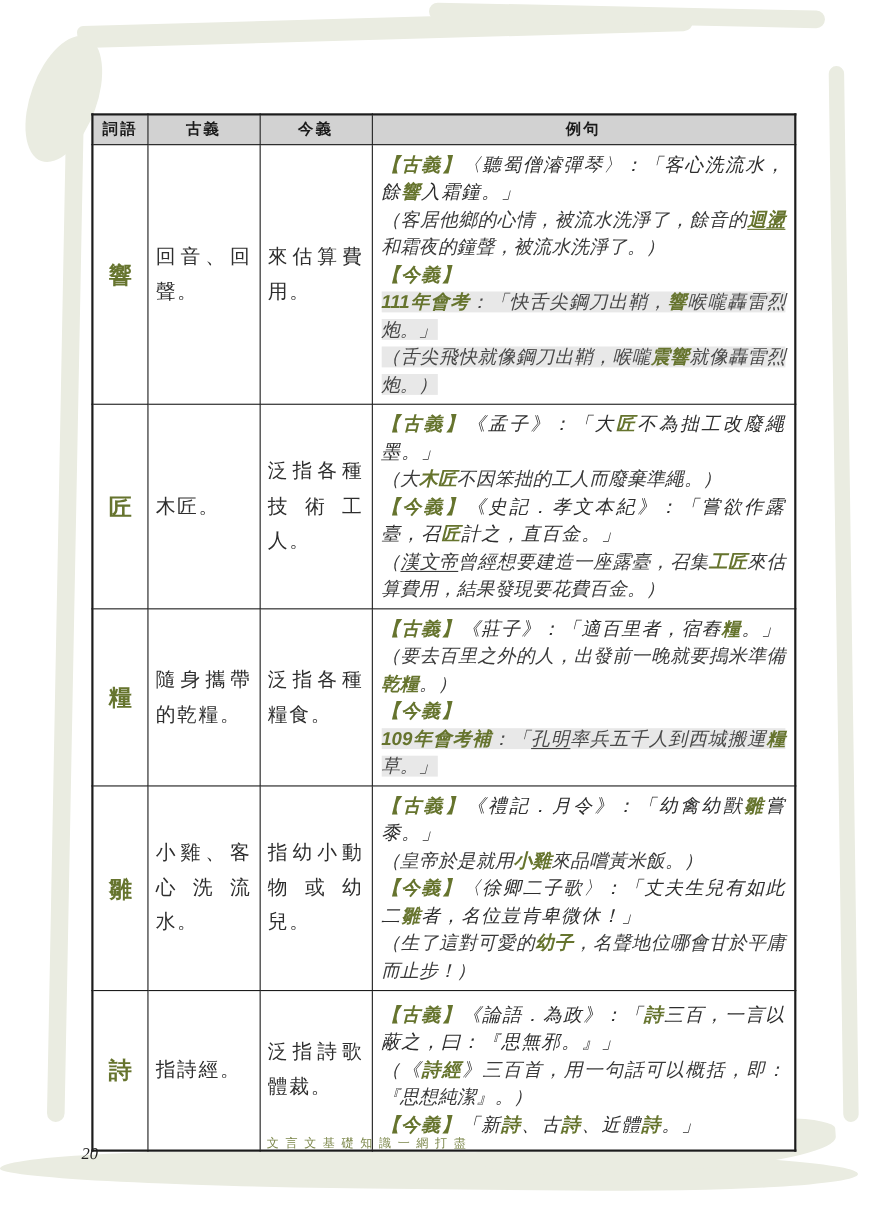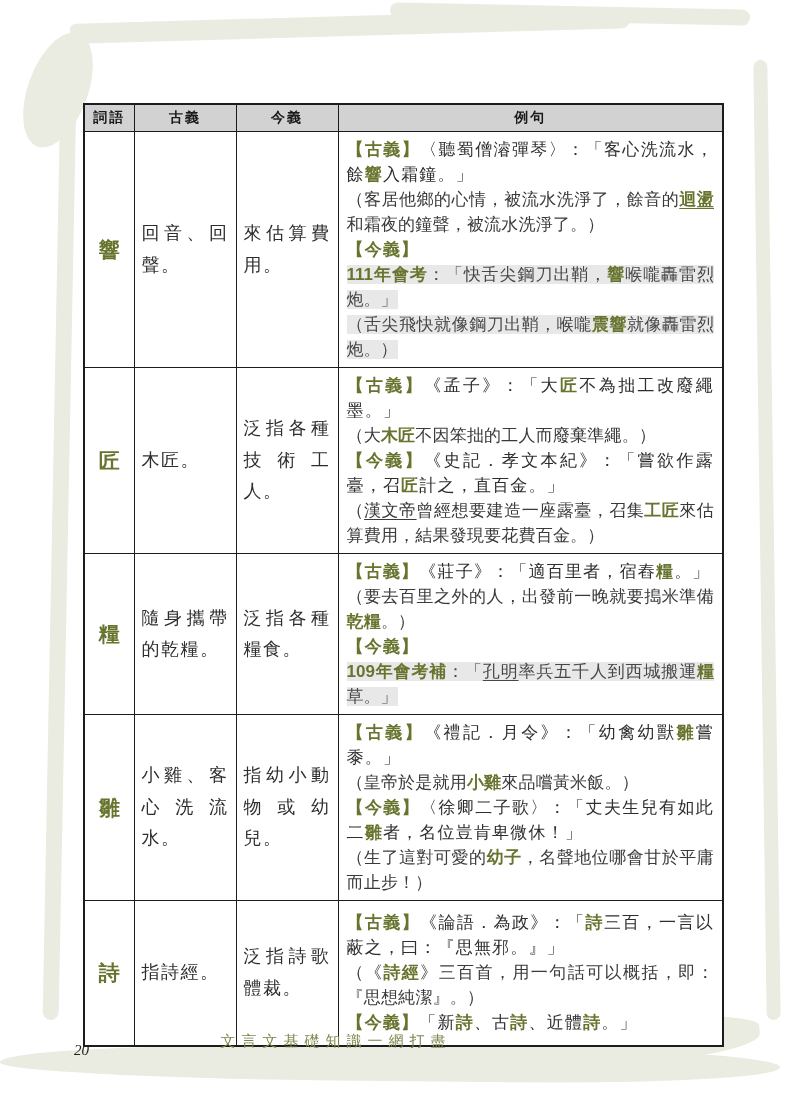--- a/index.html
+++ b/index.html
@@ -63,37 +63,37 @@
     padding:4px 7px;
     line-height:1.75;
     text-align:justify;
     letter-spacing:1.5px;
   }
   td.example{
     font-size:17px;
     padding:5px 8px;
     line-height:25px;
   }
-  .blk{text-align:justify;}
+  .blk{text-align:justify;font-style:italic;}
   .blk.quote{letter-spacing:1.2px;}
   .blk.trans{letter-spacing:0.2px;color:#3a3a3a;}
   .blk.exam{
     font-family:"Liberation Sans","DejaVu Sans",sans-serif;
     color:#474747;
     letter-spacing:0;
   }
   .hl{background:var(--hl-bg);}
   .green{color:var(--green);font-weight:bold;}
   .underline{text-decoration:underline;text-underline-offset:3px;}
 
   .footer-title{
     position:absolute;left:0;top:1032px;width:672px;
     text-align:center;
     color:#7c874b;
-    font-size:15px;
+    font-size:11px;
     letter-spacing:6px;
     z-index:2;
   }
   .page-number{
     position:absolute;left:74px;top:1042px;
     font-size:15px;
     color:#222;
     z-index:2;
     font-style:italic;
   }

